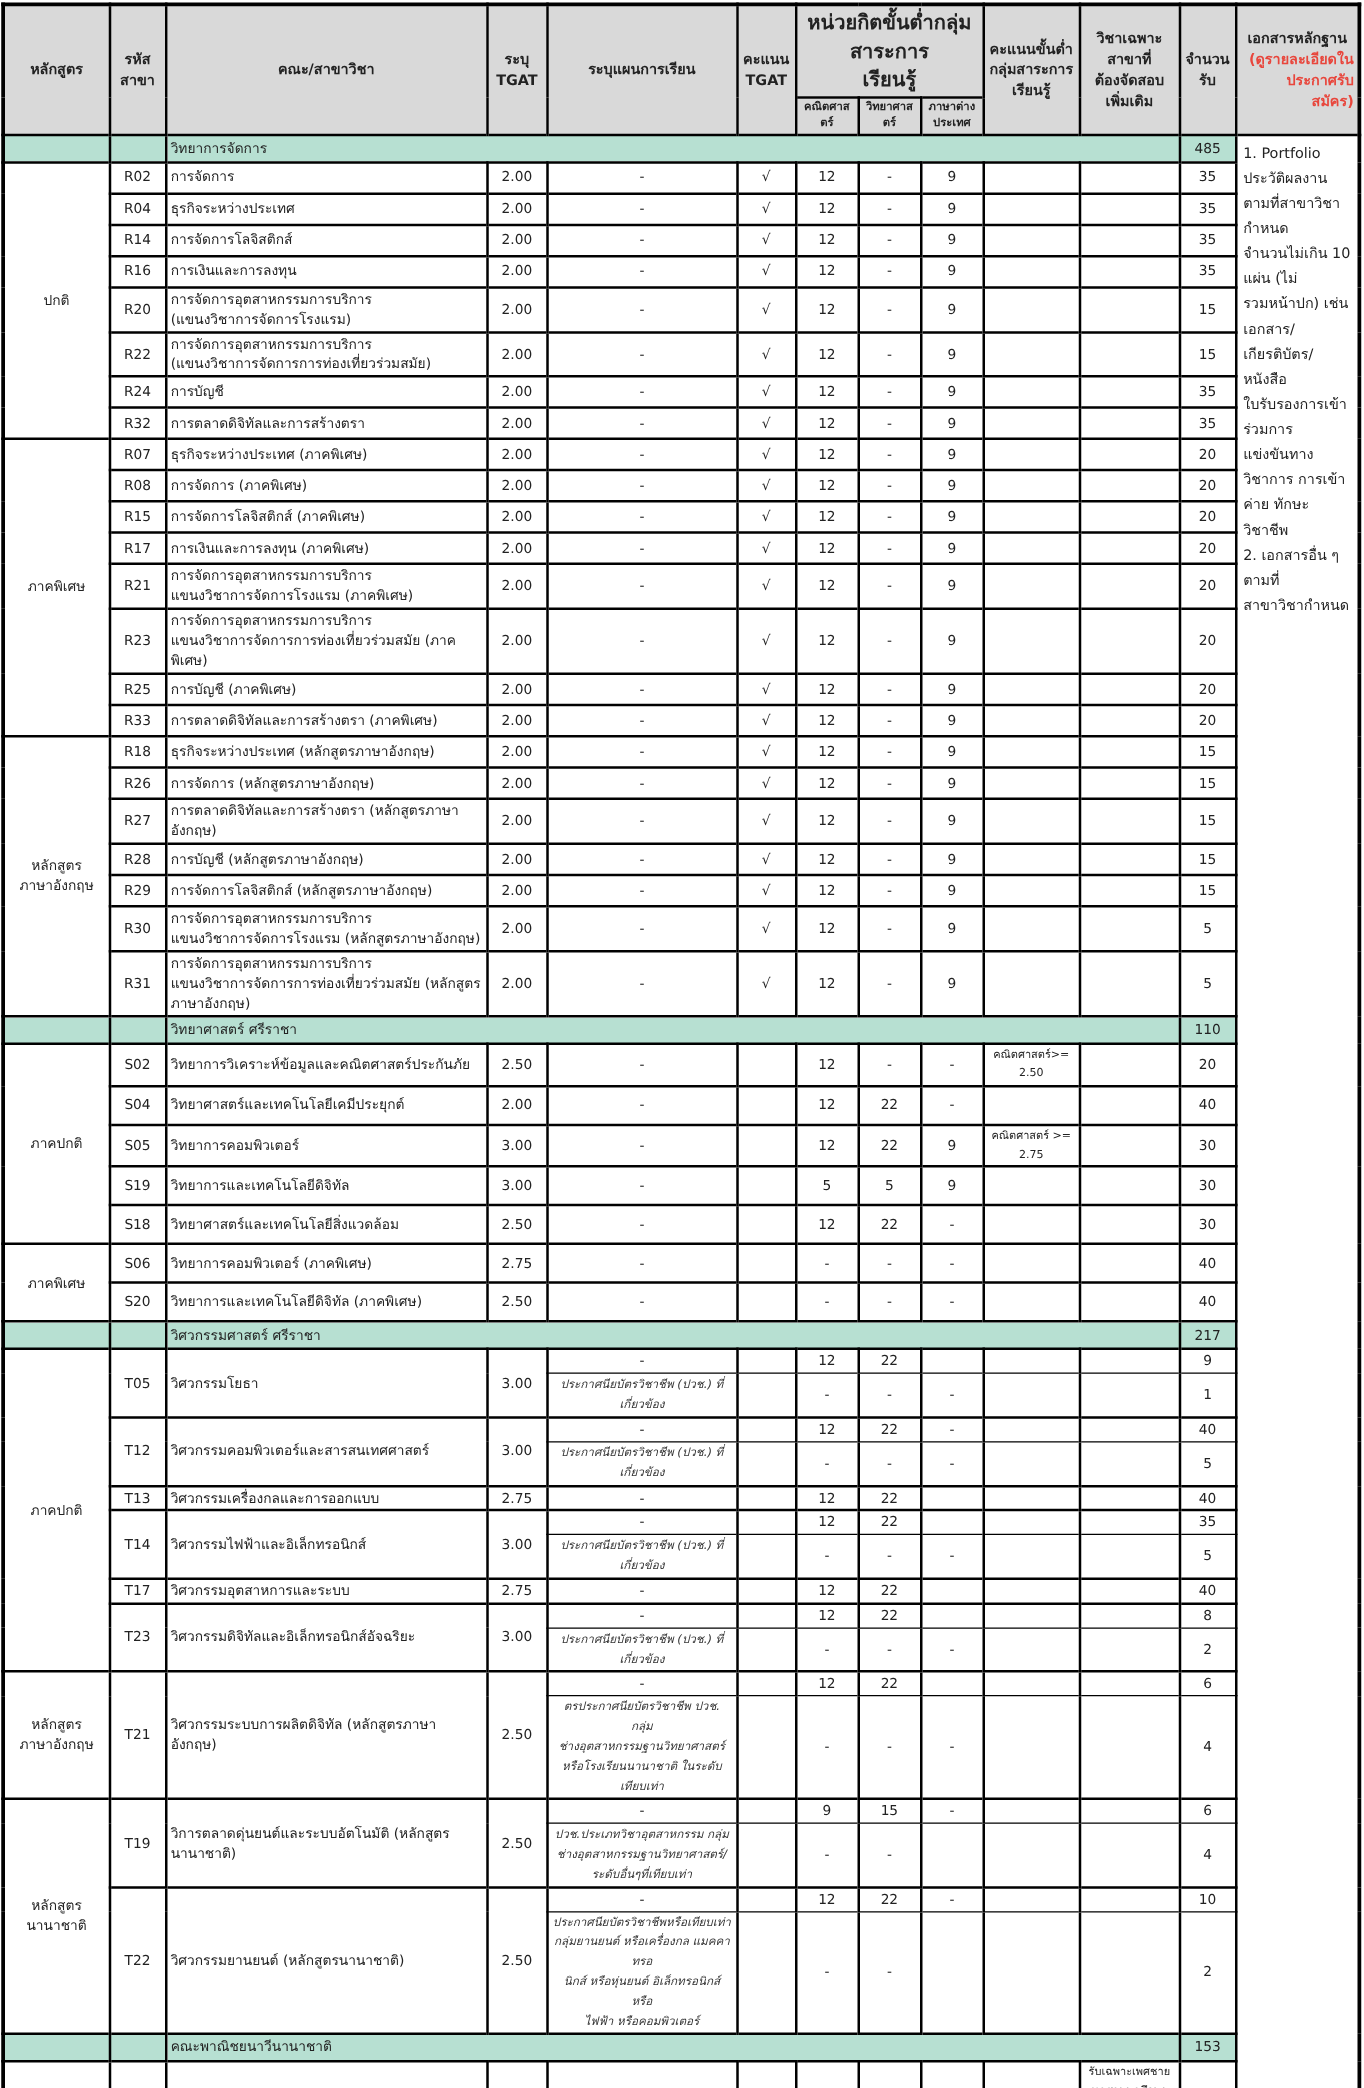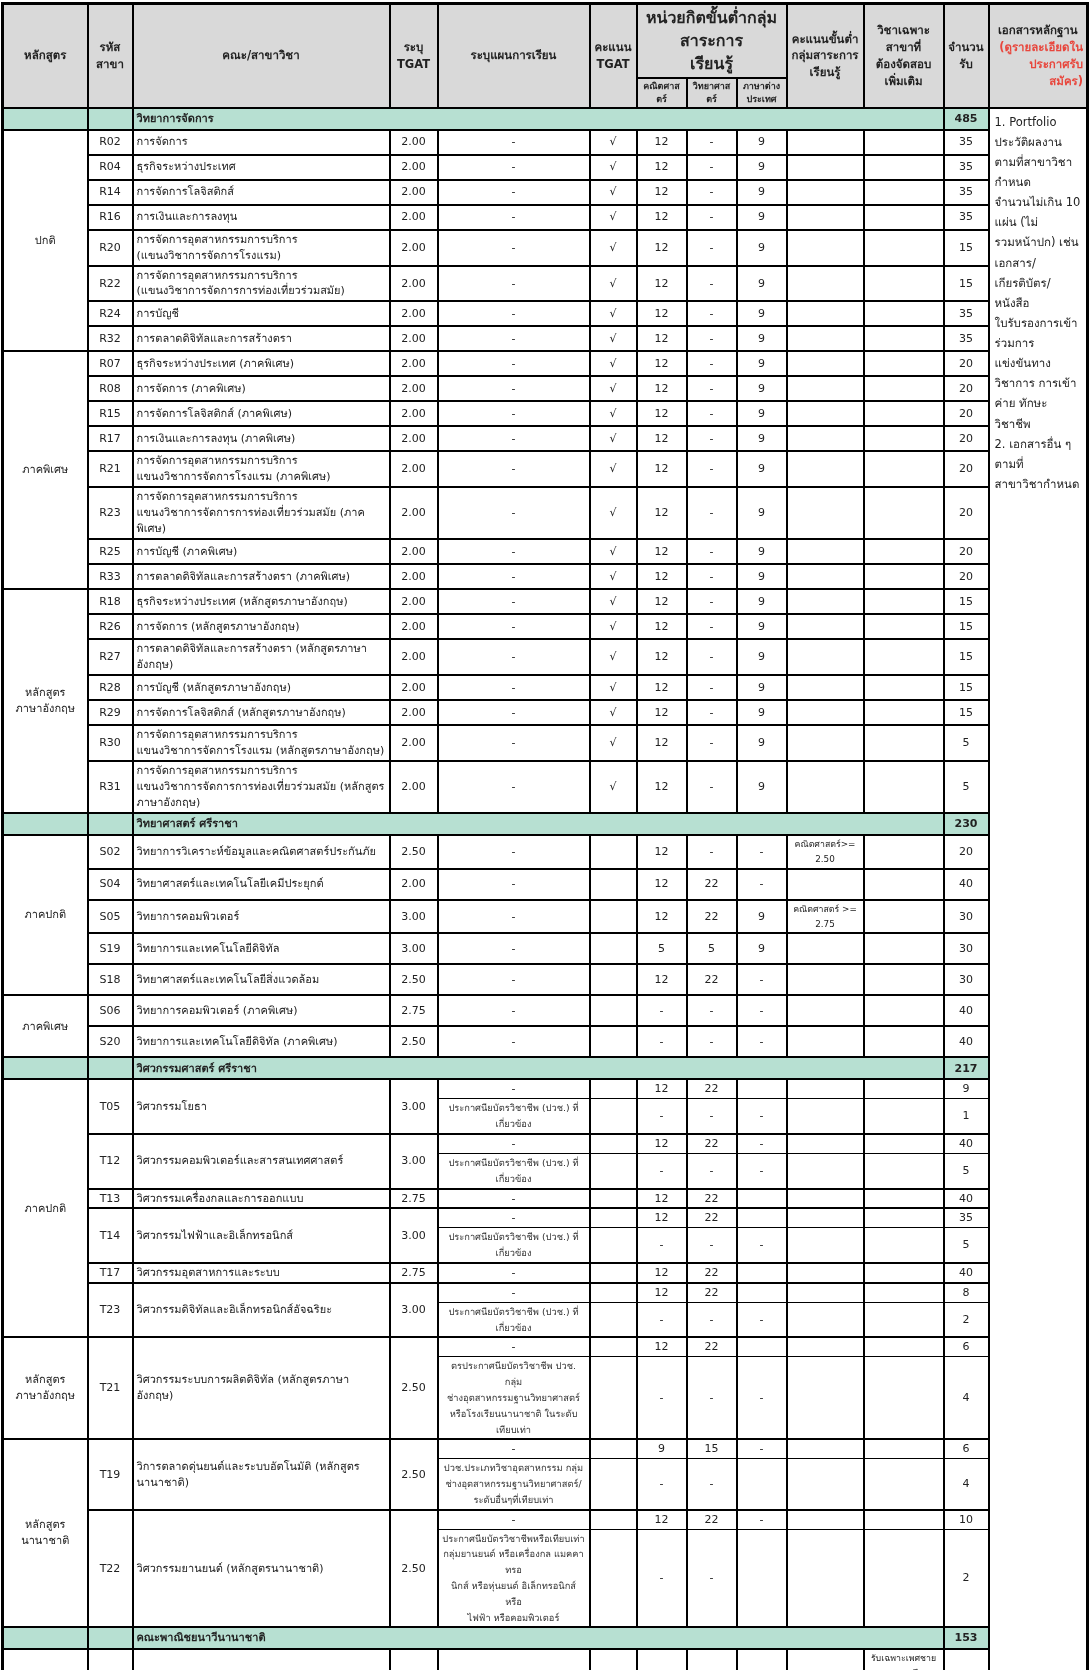--- a/index.html
+++ b/index.html
@@ -8,24 +8,24 @@
   .wrap { width:1089px; margin:2px auto; }
   table { border-collapse:collapse; table-layout:fixed; width:1085px; border:3px solid var(--line); }
   th,td { border-left:2px solid var(--line); border-right:2px solid var(--line);
           border-top:2px solid var(--line); border-bottom:none;
           padding:1px 3px; font-size:11px; line-height:1.45; vertical-align:middle;
           text-align:center; white-space:pre-line; overflow:hidden; word-wrap:break-word; }
   thead th { background:var(--hdr); font-weight:bold; font-size:11.5px; }
   thead tr.h1 th { height:46px; }
   thead tr.h2 th { height:26px; font-size:9px; font-weight:bold; }
   td.name, td.docs { text-align:left; }
-  td.band { background:var(--band); font-weight:bold; height:18px; }
+  td.band { background:var(--band); font-weight:normal; height:18px; }
   tr.sub-cont > td { border-top:1px solid var(--line); }
   td.docs { vertical-align:top; font-size:11.5px; padding:3px 5px; line-height:1.75; }
-  td.plan-long { font-size:9.3px; line-height:1.7; color:#333; }
+  td.plan-long { font-size:9.3px; line-height:1.7; color:#333;font-style:italic; }
   td.minsc, td.extra { font-size:8.8px; line-height:1.7; }
   td.grp { font-size:11px;border-radius:27px; }
   tr.sec0 td { height:21px; }
   tr.sec1 td { height:27px; }
   tr.sec2 td { height:13px; }
   tr.sec3 td { height:13px; }
   th .red { color:var(--red); font-weight:bold; display:block;text-align:right; }
 </style>
 </head>
 <body>
@@ -398,21 +398,21 @@
           <td>-</td>
           <td>9</td>
           <td class="minsc"></td>
           <td class="extra"></td>
           <td>5</td>
         </tr>
         <tr>
           <td class="band"></td>
           <td class="band"></td>
           <td class="band name" colspan="9">วิทยาศาสตร์ ศรีราชา</td>
-          <td class="band">230</td>
+          <td class="band">110</td>
         </tr>
         <tr class="sec1">
           <td class="grp" rowspan="5">ภาคปกติ</td>
           <td>S02</td>
           <td class="name">วิทยาการวิเคราะห์ข้อมูลและคณิตศาสตร์ประกันภัย</td>
           <td>2.50</td>
           <td>-</td>
           <td></td>
           <td>12</td>
           <td>-</td>

